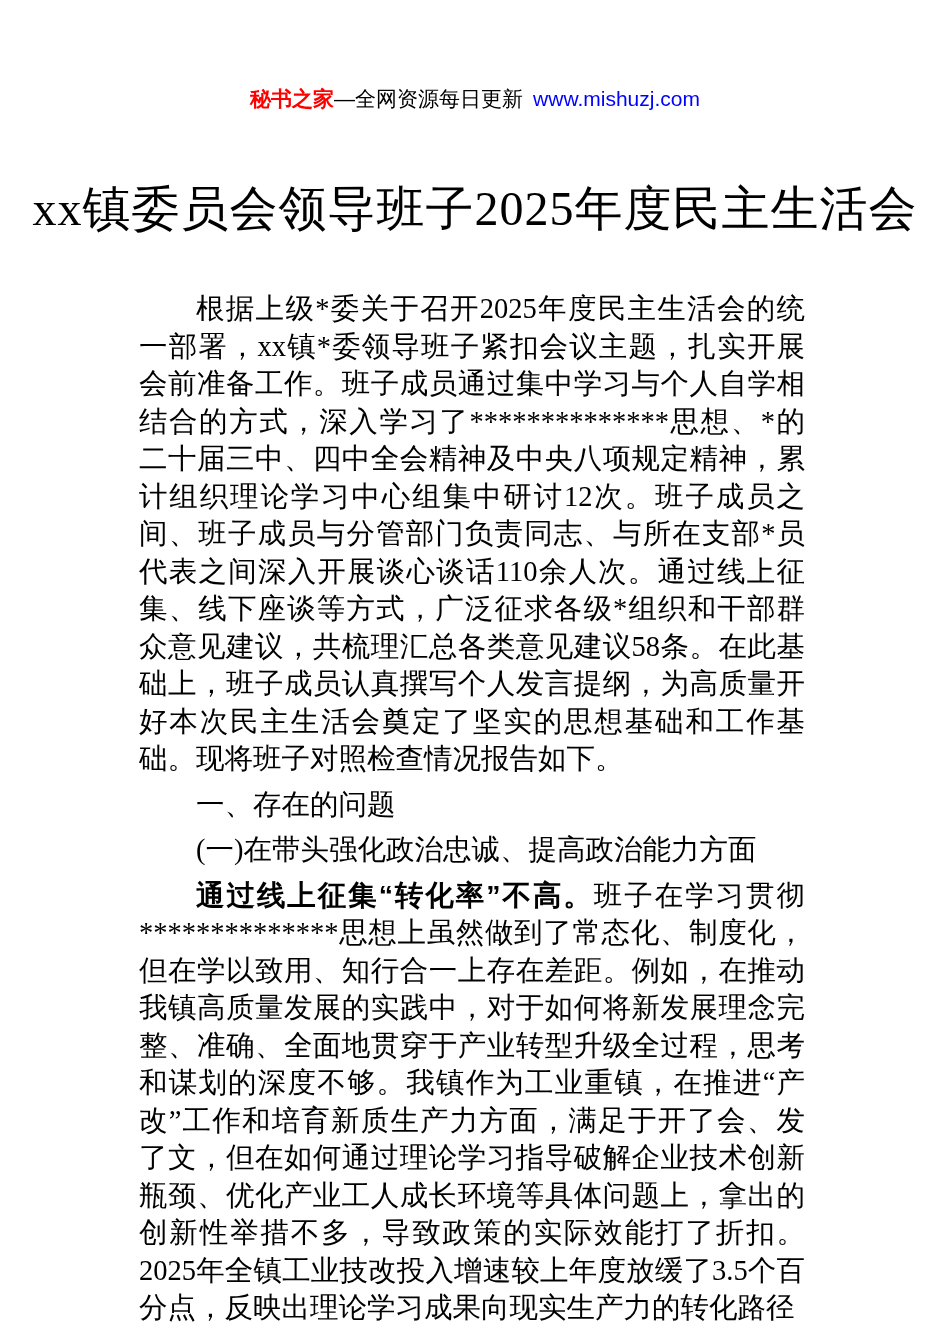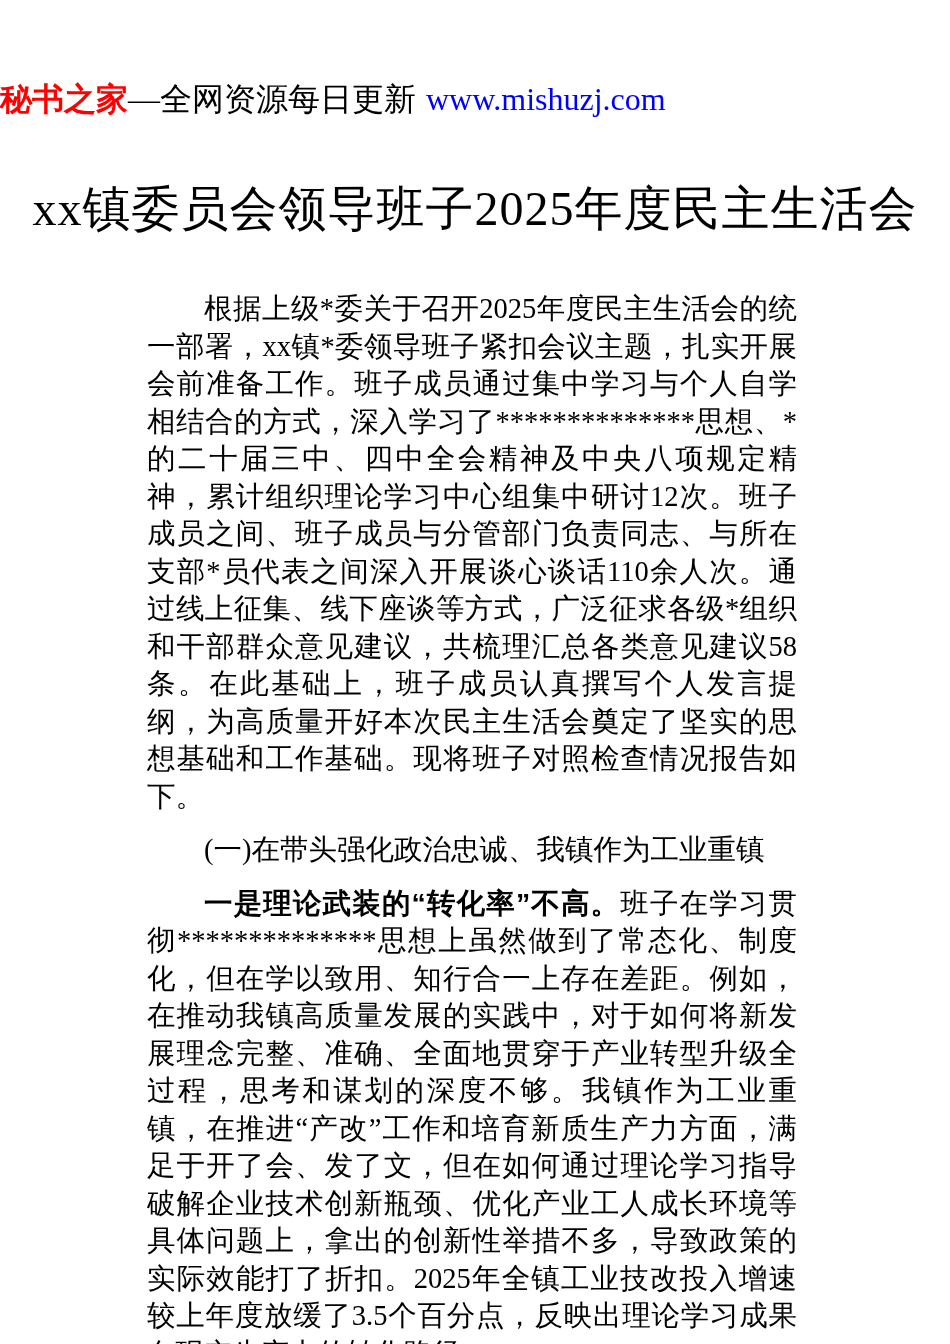--- a/index.html
+++ b/index.html
@@ -12,23 +12,24 @@
     width: 950px;
     height: 1344px;
     margin: 0 auto;
     background: #ffffff;
     overflow: hidden;
     font-family: "Liberation Serif", "DejaVu Serif", serif;
     color: #000000;
   }
   .header {
     padding-top: 84px;
-    font-size: 32px;
+    text-align: center;
+    font-size: 21px;
     line-height: 30px;
-    font-family: Liberation Serif, serif;
+    font-family: Liberation Sans, sans-serif;
     white-space: nowrap;
   }
   .header .brand {
     color: #ff0000;
     font-weight: bold;
   }
   .header .tagline {
     color: #000000;
   }
   .header .url {
@@ -49,21 +50,21 @@
   }
   .content {
     margin: 46px 0 0 131px;
     width: 682px;
     font-size: 28.5px;
     line-height: 37.5px;
     text-align: justify;
     text-justify: inter-ideograph;
   }
   .content p {
-    margin: 16px;
+    margin: 8px;
     padding: 0;
     text-indent: 2em;
   }
   .content .lead {
     font-weight: bold;
     font-family: "Liberation Sans", "DejaVu Sans", sans-serif;
   }
 </style>
 </head>
 <body>
@@ -73,17 +74,18 @@
   <div class="header">
     <span class="brand">秘书之家</span><span class="tagline">—全网资源每日更新</span><a class="url" href="#">www.mishuzj.com</a>
   </div>
 
   <h1 class="title">
     <span class="title-line">xx镇委员会领导班子2025年度民主生活会</span>
   </h1>
 
   <div class="content">
     <p>根据上级*委关于召开2025年度民主生活会的统一部署，xx镇*委领导班子紧扣会议主题，扎实开展会前准备工作。班子成员通过集中学习与个人自学相结合的方式，深入学习了**************思想、*的二十届三中、四中全会精神及中央八项规定精神，累计组织理论学习中心组集中研讨12次。班子成员之间、班子成员与分管部门负责同志、与所在支部*员代表之间深入开展谈心谈话110余人次。通过线上征集、线下座谈等方式，广泛征求各级*组织和干部群众意见建议，共梳理汇总各类意见建议58条。在此基础上，班子成员认真撰写个人发言提纲，为高质量开好本次民主生活会奠定了坚实的思想基础和工作基础。现将班子对照检查情况报告如下。</p>
-    <p>(一)在带头强化政治忠诚、我镇作为工业重镇</p>
-    <p><strong class="lead">一是理论武装的“转化率”不高。</strong><span>班子在学习贯彻**************思想上虽然做到了常态化、制度化，但在学以致用、知行合一上存在差距。例如，在推动我镇高质量发展的实践中，对于如何将新发展理念完整、准确、全面地贯穿于产业转型升级全过程，思考和谋划的深度不够。我镇作为工业重镇，在推进“产改”工作和培育新质生产力方面，满足于开了会、发了文，但在如何通过理论学习指导破解企业技术创新瓶颈、优化产业工人成长环境等具体问题上，拿出的创新性举措不多，导致政策的实际效能打了折扣。2025年全镇工业技改投入增速较上年度放缓了3.5个百分点，反映出理论学习成果向现实生产力的转化路径</span></p>
+    <p>一、存在的问题</p>
+    <p>(一)在带头强化政治忠诚、提高政治能力方面</p>
+    <p><strong class="lead">通过线上征集“转化率”不高。</strong><span>班子在学习贯彻**************思想上虽然做到了常态化、制度化，但在学以致用、知行合一上存在差距。例如，在推动我镇高质量发展的实践中，对于如何将新发展理念完整、准确、全面地贯穿于产业转型升级全过程，思考和谋划的深度不够。我镇作为工业重镇，在推进“产改”工作和培育新质生产力方面，满足于开了会、发了文，但在如何通过理论学习指导破解企业技术创新瓶颈、优化产业工人成长环境等具体问题上，拿出的创新性举措不多，导致政策的实际效能打了折扣。2025年全镇工业技改投入增速较上年度放缓了3.5个百分点，反映出理论学习成果向现实生产力的转化路径</span></p>
   </div>
 
 </div>
 
 </body></html>

